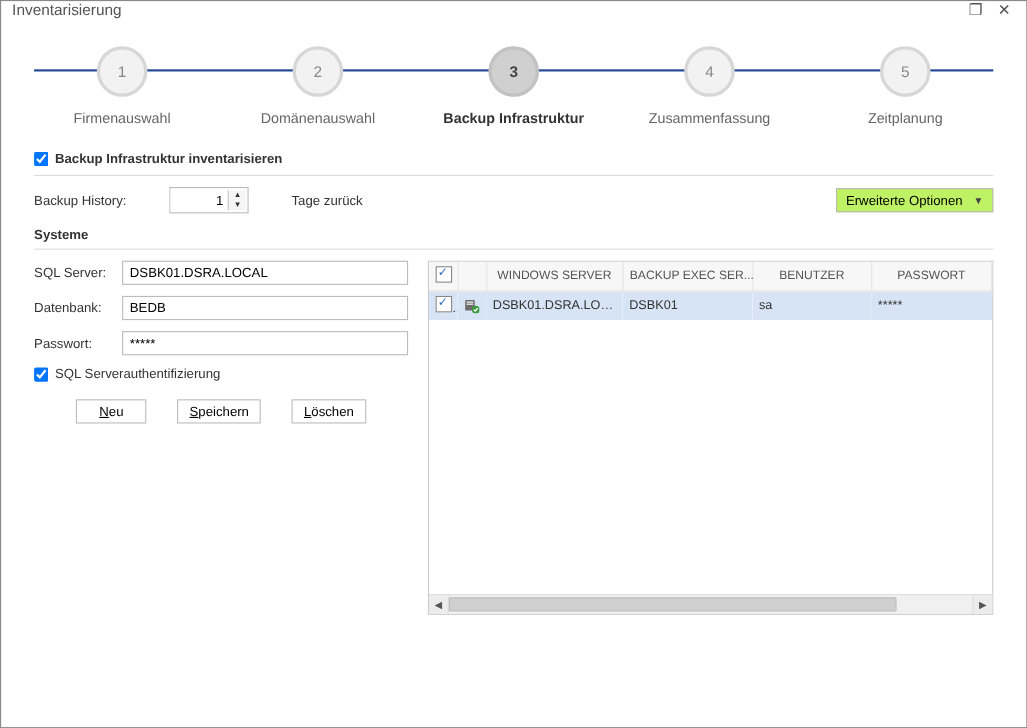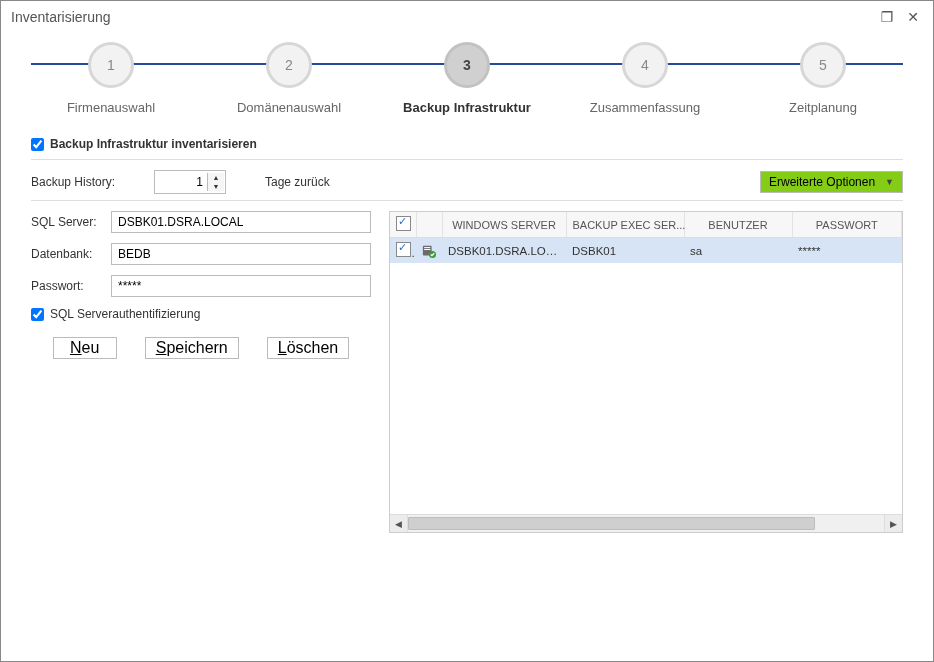--- a/index.html
+++ b/index.html
@@ -7,51 +7,51 @@
     --text:#333;
     --muted:#666;
     --border:#bbb;
     --light:#e9e9e9;
     --step-fill:#f2f2f2;
     --step-active:#d0d0d0;
     --row-sel:#d6e4f5;
   }
   html,body{margin:0;padding:0;font-family:"Segoe UI",Tahoma,Arial,sans-serif;font-size:12px;color:var(--text);background:#fff;}
   .window{width:934px;height:662px;box-sizing:border-box;position:relative;border:1px solid #888;background:#fff;}
-  .titlebar{height:32px;display:flex;align-items:center;padding:0 10px;color:#555;font-size:14px;}
+  .titlebar{height:32px;display:flex;align-items:flex-start;padding:0 10px;color:#555;font-size:14px;}
   .titlebar .spacer{flex:1}
   .titlebar .tbtn{width:20px;text-align:center;font-size:14px;margin-left:6px;cursor:default;}
   .stepper{position:relative;height:90px;padding:0 30px;}
   .stepper-line{position:absolute;left:30px;right:30px;top:30px;height:0;border-top:2px solid var(--blue);}
   .steps{position:relative;display:flex;justify-content:space-between;}
   .step{display:flex;flex-direction:column;align-items:center;width:160px;}
   .circle{width:40px;height:40px;border-radius:50%;border:3px solid #d7d7d7;background:var(--step-fill);display:flex;align-items:center;justify-content:center;font-size:14px;color:#888;position:relative;z-index:1;margin-top:9px;}
   .circle.active{background:var(--step-active);border-color:#c2c2c2;color:#444;font-weight:600;}
   .step-label{margin-top:12px;font-size:13px;color:#666;}
   .step-label.active{color:#333;font-weight:600;}
   .content{padding:8px 30px 0 30px;}
   .chk-row{display:flex;align-items:flex-end;gap:6px;margin:6px 0 8px 0;}
   input[type=checkbox]{width:13px;height:13px;margin:0;}
   .hr2{border:none;border-top:1px solid #ddd;margin:6px 0 10px 0;}
   .row1{display:flex;align-items:center;gap:25px;}
   .spin{display:flex;align-items:center;border:1px solid var(--border);height:22px;width:70px;}
   .spin input{border:none;width:44px;text-align:right;padding:0 4px;font-size:12px;outline:none;height:20px;}
   .spin .arrows{display:flex;flex-direction:column;border-left:1px solid var(--border);}
   .spin .arrows span{font-size:7px;line-height:9px;width:16px;text-align:center;color:#333;background:#f5f5f5;}
   .row1 .flex{flex:1}
-  .adv-btn{border:1px solid var(--border);background:#84cc16;height:22px;padding:0 8px;display:flex;align-items:center;gap:10px;font-size:12px;}
+  .adv-btn{border:1px solid var(--border);background:#bef264;height:22px;padding:0 8px;display:flex;align-items:center;gap:10px;font-size:12px;}
   .adv-btn .caret{font-size:9px;color:#444;}
   .section-title{font-weight:600;margin:12px 0 2px 0;}
   .columns{display:flex;gap:18px;margin-top:8px;}
   .leftcol{width:340px;}
   .form-row{display:flex;align-items:center;margin-bottom:10px;}
   .form-row label{width:80px;}
   .txt{flex:1;border:1px solid var(--border);height:22px;padding:0 6px;font-size:12px;box-sizing:border-box;}
   .btnrow{display:flex;gap:14px;justify-content:flex-end;margin-top:6px;padding-right:0;}
-  .btn{border:1px solid var(--border);background:#fff;height:22px;min-width:64px;padding:0 10px;font-size:16px;}
+  .btn{border:1px solid var(--border);background:#fff;height:22px;min-width:64px;padding:0 10px;font-size:12px;}
   .btn u{text-decoration:underline;}
   .rightcol{flex:1;display:flex;flex-direction:column;}
   .grid{flex:1;border:1px solid #ccc;display:flex;flex-direction:column;min-height:320px;position:relative;}
   thead th{background:#f7f7f7;font-weight:400;color:#555;text-align:center;padding:4px 6px;border-right:1px solid #e3e3e3;border-bottom:1px solid #ddd;font-size:11px;white-space:nowrap;}
   table{border-collapse:collapse;width:100%;table-layout:fixed;}
   tbody td{padding:4px 6px;font-size:11.5px;border-bottom:1px solid transparent;white-space:nowrap;overflow:hidden;text-overflow:ellipsis;}
   tbody tr.selected td{background:var(--row-sel);}
   .grid .body{flex:1;overflow:hidden;}
   .hscroll{height:17px;background:#f0f0f0;border-top:1px solid #ddd;display:flex;align-items:center;}
   .hscroll .arrow{width:17px;height:17px;display:flex;align-items:center;justify-content:center;font-size:9px;color:#555;background:#ececec;border-right:1px solid #ddd;}
@@ -130,20 +130,21 @@
         </div>
       </div>
       <span style="margin-left:14px;">Tage zurück</span>
       <span class="flex"></span>
       <button class="adv-btn">
         <span>Erweiterte Optionen</span>
         <span class="caret">▼</span>
       </button>
     </div>
 
+    <div class="section-title">Systeme</div>
     <hr class="hr2">
 
     <div class="columns">
       <div class="leftcol">
         <div class="form-row">
           <label>SQL Server:</label>
           <input class="txt" type="text" value="DSBK01.DSRA.LOCAL" style="">
         </div>
         <div class="form-row">
           <label>Datenbank:</label>

